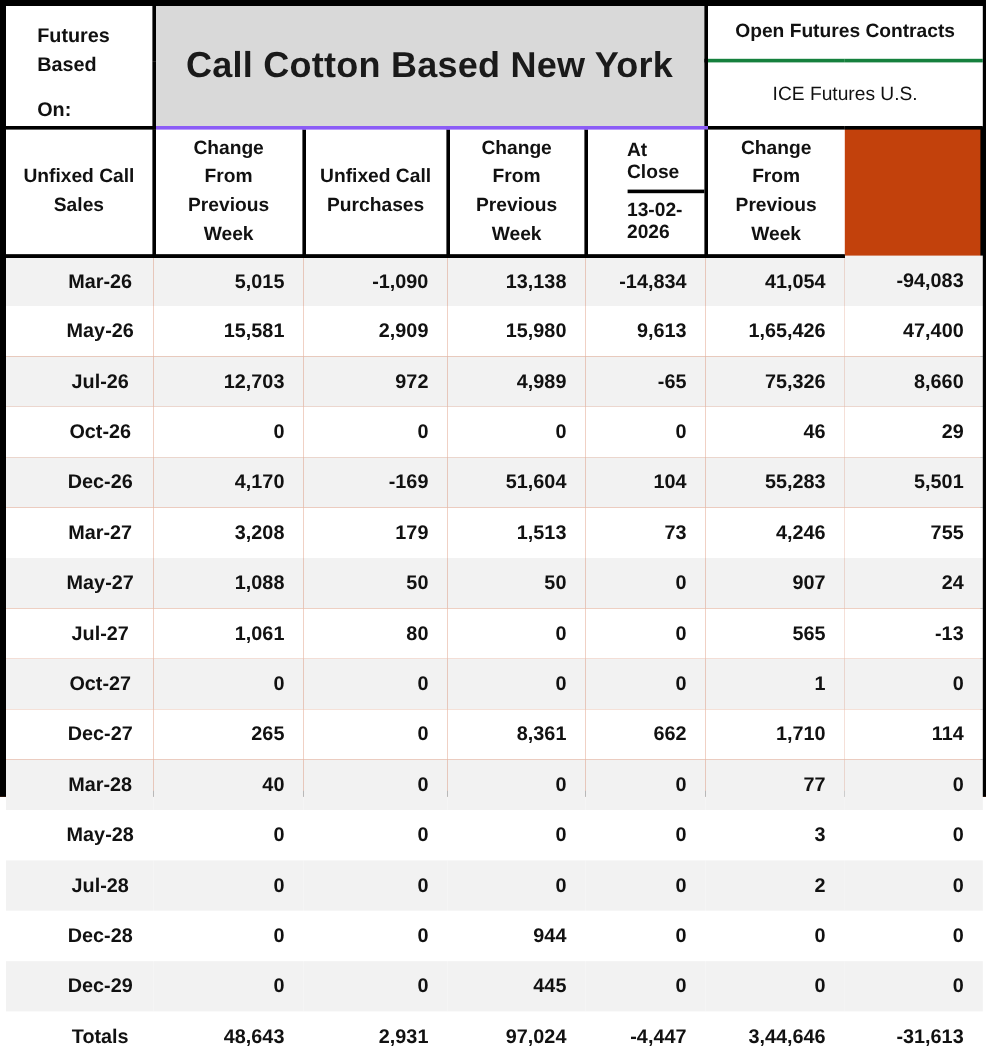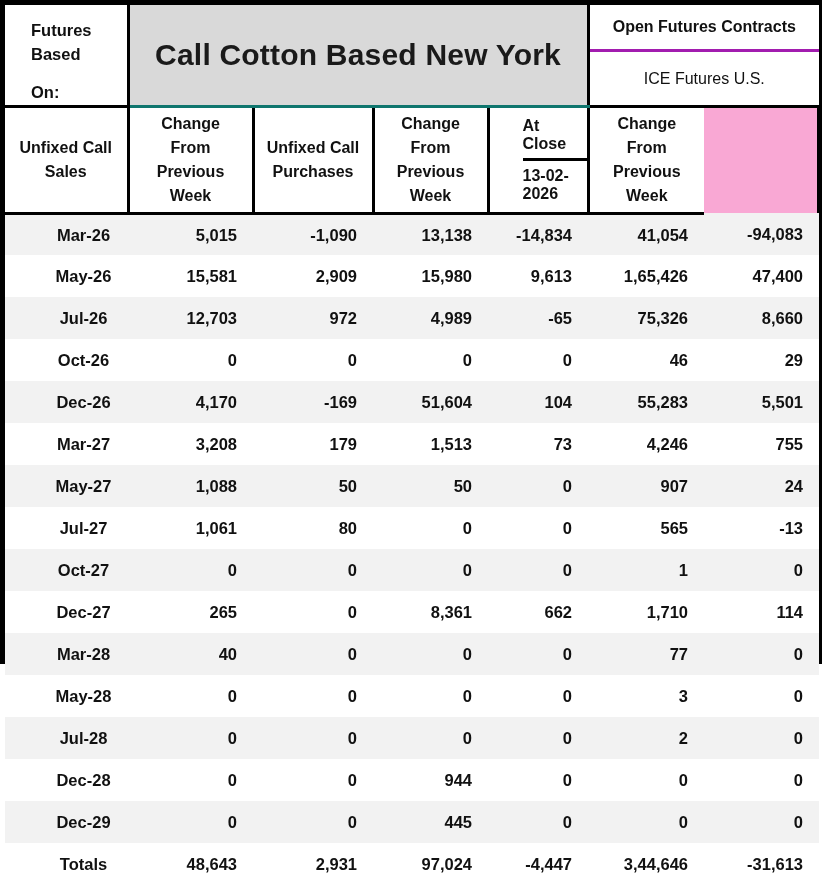--- a/index.html
+++ b/index.html
@@ -13,21 +13,21 @@
     font-family: "Liberation Sans", sans-serif;
     overflow: hidden;
   }
 
   .table-frame {
     position: relative;
     width: 822px;
     height: 664px;
     box-sizing: border-box;
     border: 5px solid #000000;
-    background: #f9a8d4;
+    background: #c2410c;
   }
 
   table.report {
     width: 100%;
     height: 100%;
     border-collapse: collapse;
     table-layout: fixed;
     font-family: "Liberation Sans", sans-serif;
   }
 
@@ -55,32 +55,32 @@
     padding-left: 26px;
     font-size: 16.5px;
     font-weight: bold;
     color: #111111;
     line-height: 1.45;
   }
   .corner-gap { display: block; height: 14px; }
 
   .hdr-title {
     background: #d9d9d9;
-    border-bottom: 3px solid #0f766e;
+    border-bottom: 3px solid #8b5cf6;
     border-right: 3px solid #000000;
     text-align: center;
     vertical-align: middle;
     font-size: 30px;
     font-weight: bold;
     color: #1a1a1a;
     letter-spacing: 0.2px;
   }
 
   .hdr-open {
-    border-bottom: 3px solid #a21caf;
+    border-bottom: 3px solid #15803d;
     text-align: center;
     vertical-align: middle;
     font-size: 16px;
     font-weight: bold;
     color: #111111;
     background: #ffffff;
     height: 42px;
   }
   .hdr-ice {
     border-bottom: 3px solid #000000;

